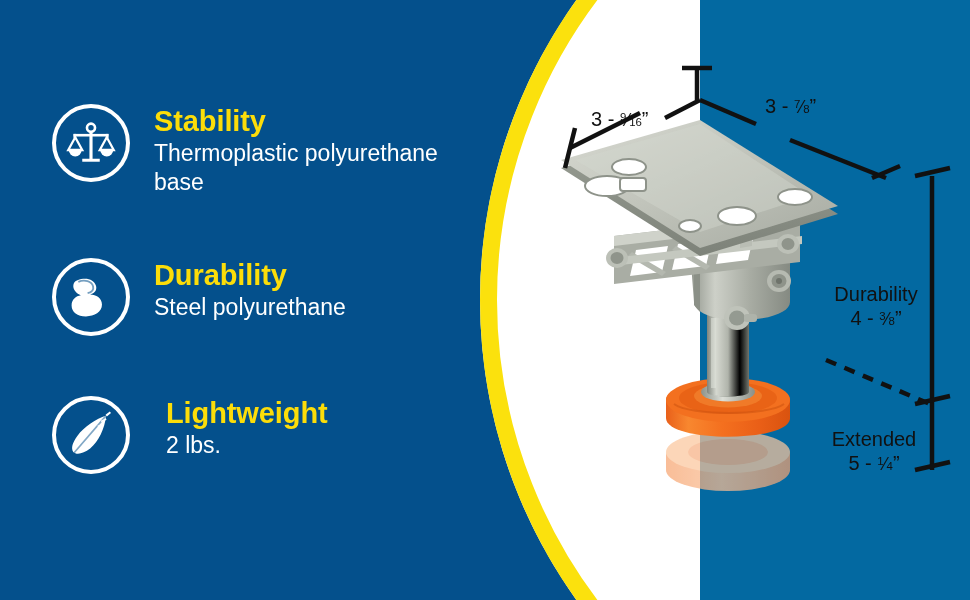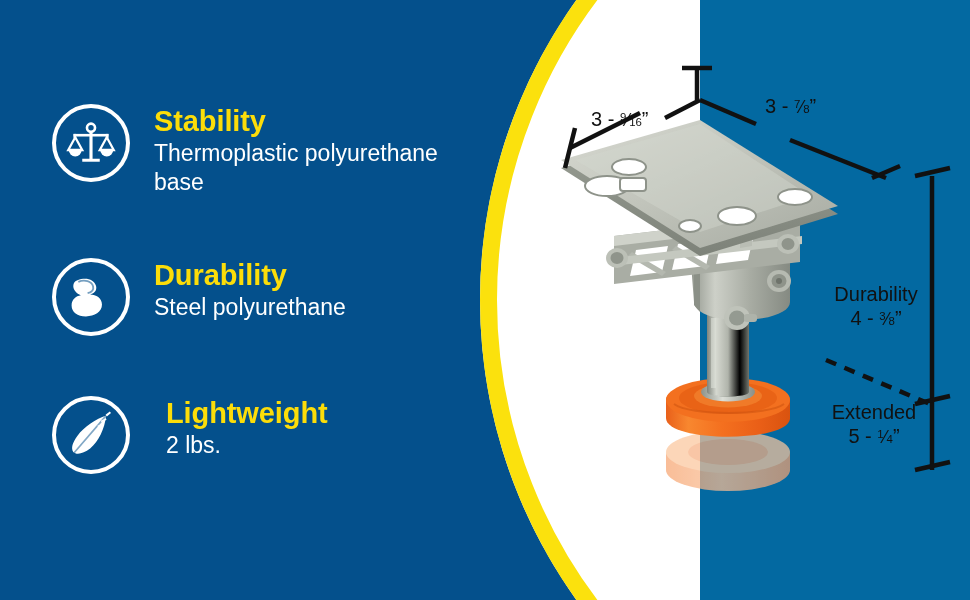--- a/index.html
+++ b/index.html
@@ -327,18 +327,18 @@
 
   <div class="dim-label" style="left:765px; top:95px;text-align:right;">
     <span>3 - </span><span class="frac"><sup>7</sup><span class="slash">⁄</span><sub>8</sub></span><span>”</span>
   </div>
 
   <div class="dim-label center" style="left:828px; top:283px; width:96px;">
     <span>Durability</span><br>
     <span>4 - </span><span class="frac"><sup>3</sup><span class="slash">⁄</span><sub>8</sub></span><span>”</span>
   </div>
 
-  <div class="dim-label center" style="left:824px; top:401px; width:100px;text-align:center;">
+  <div class="dim-label center" style="left:824px; top:428px; width:100px;text-align:center;">
     <span>Extended</span><br>
     <span>5 - </span><span class="frac"><sup>1</sup><span class="slash">⁄</span><sub>4</sub></span><span>”</span>
   </div>
 
 </div>
 
 </body></html>

